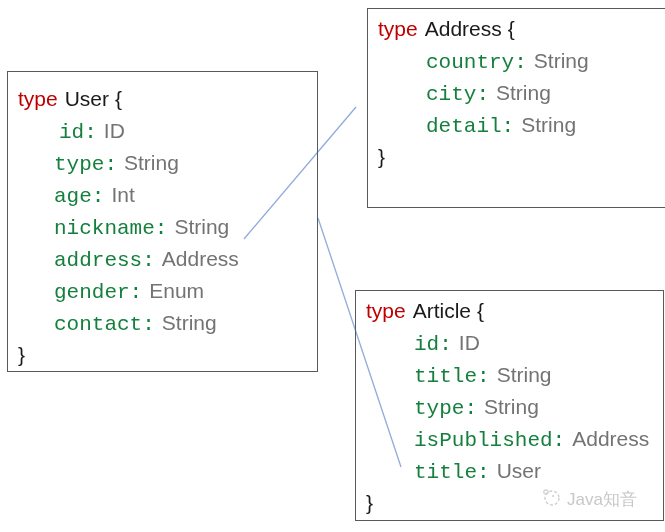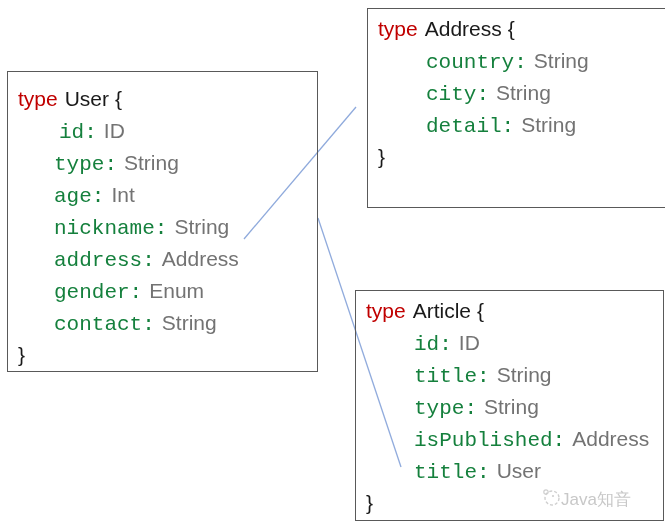--- a/index.html
+++ b/index.html
@@ -40,20 +40,21 @@
   .box-user .field.indent-extra { padding-left: 51px; }
   .box-address .field, .box-article .field { padding-left: 58px; }
   .fname { color: #15803d; font-family: Liberation Mono, monospace; }
   .ftype { color: #737373; margin-left: 7px; }
   .close { padding-left: 10px; }
   .watermark {
     position: absolute;
     left: 541px; top: 487px;
     display: flex;
     align-items: center;
+    gap: 6px;
     color: #C8C8C8;
     font-size: 17px;
   }
   .wm-icon { display: inline-block; }
 </style>
 </head>
 <body>
 
 <div class="canvas">
 

